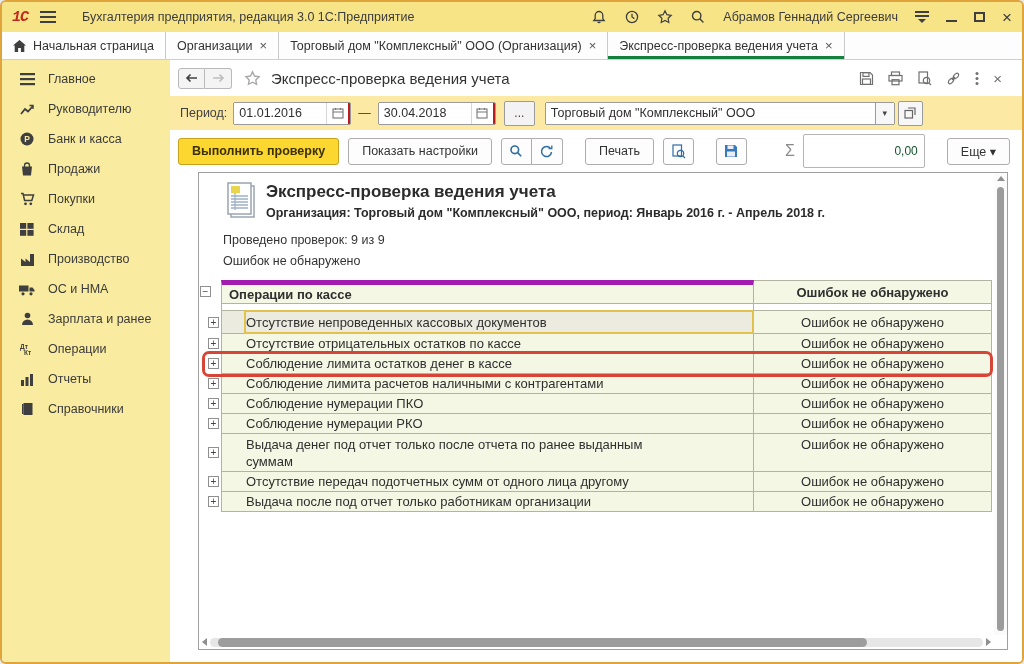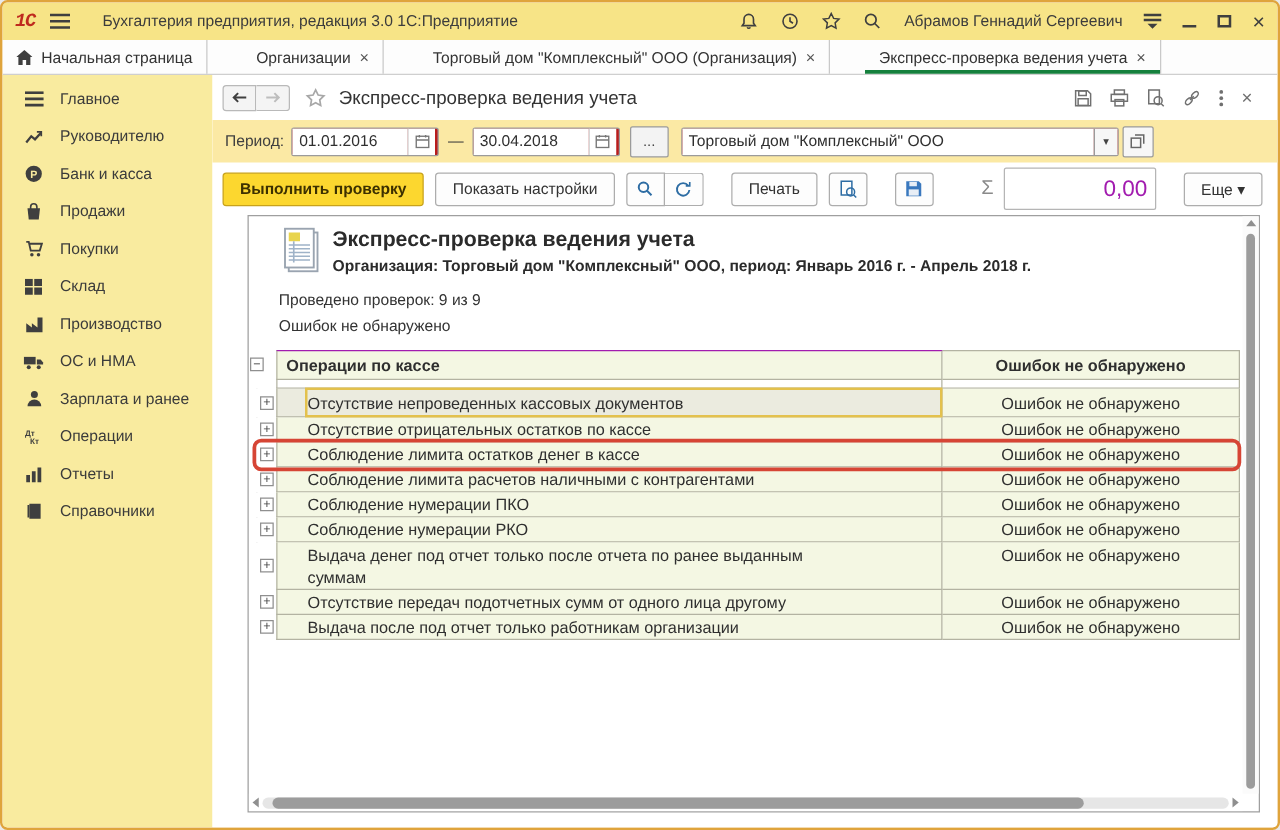--- a/index.html
+++ b/index.html
@@ -16,21 +16,21 @@
   .tb-ic{display:flex;align-items:center;cursor:pointer;}
   .user-name{font-size:12.5px;color:#3c3c3c;}
   .svc{display:flex;flex-direction:column;align-items:center;gap:2px;cursor:pointer;}
   .svc .b{width:14px;height:2px;background:#3f3f3f;}
   .svc .tri{width:0;height:0;border-left:4px solid transparent;border-right:4px solid transparent;border-top:4px solid #3f3f3f;}
   .win-min{width:11px;height:2px;background:#3f3f3f;margin-top:8px;cursor:pointer;}
   .win-max{width:11px;height:10px;border:2px solid #3f3f3f;cursor:pointer;}
   .win-close{font-size:17px;color:#3f3f3f;line-height:1;cursor:pointer;}
 
   
-  .tabbar{height:28px;background:#fdfdfd;border-bottom:1px solid #cfcfcf;display:flex;align-items:stretch;flex:0 0 28px;gap:28px;}
+  .tabbar{height:28px;background:#fdfdfd;border-bottom:1px solid #cfcfcf;display:flex;align-items:stretch;flex:0 0 28px;}
   .tab{display:flex;align-items:center;padding:0 11px;border-right:1px solid #c9c9c9;font-size:12.5px;color:#333;cursor:pointer;white-space:nowrap;}
   .tab .close-x{margin-left:7px;font-size:13px;color:#555;cursor:pointer;}
   .tab.active{box-shadow:inset 0 -3px 0 #15803d;}
   .home-ic{margin-right:7px;display:flex;}
 
   
   .body{flex:1;display:flex;min-height:0;}
   .sidebar{width:168px;background:#f9eb9f;flex:0 0 168px;padding-top:4px;}
   .sb-item{height:30px;display:flex;align-items:center;padding-left:15px;cursor:pointer;}
   .sb-item .ic{width:20px;display:flex;justify-content:center;margin-right:11px;}
@@ -69,21 +69,21 @@
   .btn{height:27px;border:1px solid #adadad;background:#fdfdfd;border-radius:3px;font-size:12.5px;color:#333;padding:0 13px;cursor:pointer;font-family:"Liberation Sans",sans-serif;}
   .btn-run{background:#fcd72f;border-color:#c8a21b;font-weight:bold;color:#3c3000;}
   .icon-pair{display:flex;}
   .icon-btn{width:31px;height:27px;border:1px solid #adadad;background:#fdfdfd;display:flex;align-items:center;justify-content:center;cursor:pointer;padding:0;}
   .icon-pair .icon-btn:first-child{border-radius:3px 0 0 3px;}
   .icon-pair .icon-btn:last-child{border-radius:0 3px 3px 0;border-left:none;}
   .icon-btn.single{border-radius:3px;}
   .sp{width:4px;}
   .sum-wrap{margin-left:auto;display:flex;align-items:center;}
   .sigma{font-size:16px;color:#8a8a8a;margin-right:8px;}
-  .sum-input{width:122px;height:23px;border:1px solid #b5b5b5;border-radius:2px;font-size:18px;color:#a21caf;text-align:right;padding:16px 6px;outline:none;font-family:"Liberation Sans",sans-serif;}
+  .sum-input{width:122px;height:23px;border:1px solid #b5b5b5;border-radius:2px;font-size:12px;color:#14532d;text-align:right;padding:16px 6px;outline:none;font-family:"Liberation Sans",sans-serif;}
   .btn-more{margin-left:13px;}
 
   
   .report-outer{flex:1;padding:0 14px 12px 28px;min-height:0;}
   .report{position:relative;width:100%;height:100%;border:1px solid #9f9f9f;background:#fff;overflow:hidden;}
   .doc-header{margin:8px 0 0 26px;display:flex;align-items:flex-start;}
   .doc-texts{margin-left:9px;}
   .rep-title{font-size:17px;font-weight:bold;color:#2b2b2b;line-height:22px;}
   .rep-subtitle{font-size:12.5px;font-weight:bold;color:#2b2b2b;margin-top:3px;}
   .meta{margin:9px 0 0 24px;}
@@ -93,21 +93,21 @@
   .t-row{display:flex;height:20px;}
   .t-head{height:24px;}
   .t-gap{height:7px;}
   .c-tree{width:22px;position:relative;background:#fff;flex:0 0 22px;}
   .pm-box{position:absolute;top:50%;margin-top:-6px;width:11px;height:11px;border:1px solid #8f8f8f;background:#fff;font-size:10px;line-height:9px;text-align:center;color:#444;z-index:2;cursor:pointer;}
   .pm-minus{left:1px;}
   .pm-plus{left:9px;}
   .c-name{width:533px;flex:0 0 533px;background:#f4f7e3;border:1px solid #b3b3a2;border-top:none;display:flex;align-items:center;position:relative;cursor:default;}
   .c-name span{padding-left:24px;font-size:13px;color:#2f2f2f;}
   .c-status{width:238px;flex:0 0 238px;background:#f4f7e3;border-right:1px solid #b3b3a2;border-bottom:1px solid #b3b3a2;display:flex;align-items:center;justify-content:center;font-size:13px;color:#2f2f2f;cursor:default;}
-  .t-head .c-name{border-top:1px solid #a21caf;}
+  .t-head .c-name{border-top:5px solid #a21caf;}
   .t-head .c-status{border-top:1px solid #b3b3a2;}
   .t-head .c-name span{padding-left:7px;font-weight:bold;}
   .t-head .c-status{font-weight:bold;}
   .t-gap .c-name,.t-gap .c-status{background:#fff;}
   .t-row.selected{height:23px;}
   .t-row.selected .c-name{background:#ebebdf;}
   .t-row.selected .c-name::after{content:"";position:absolute;left:22px;top:-1px;right:-1px;bottom:-1px;border:2px solid #e3c14d;pointer-events:none;z-index:1;}
   .t-row.twoline{height:38px;}
   .t-row.twoline .c-name{align-items:flex-start;}
   .t-row.twoline .c-name span{width:468px;line-height:17px;padding-top:2px;}

